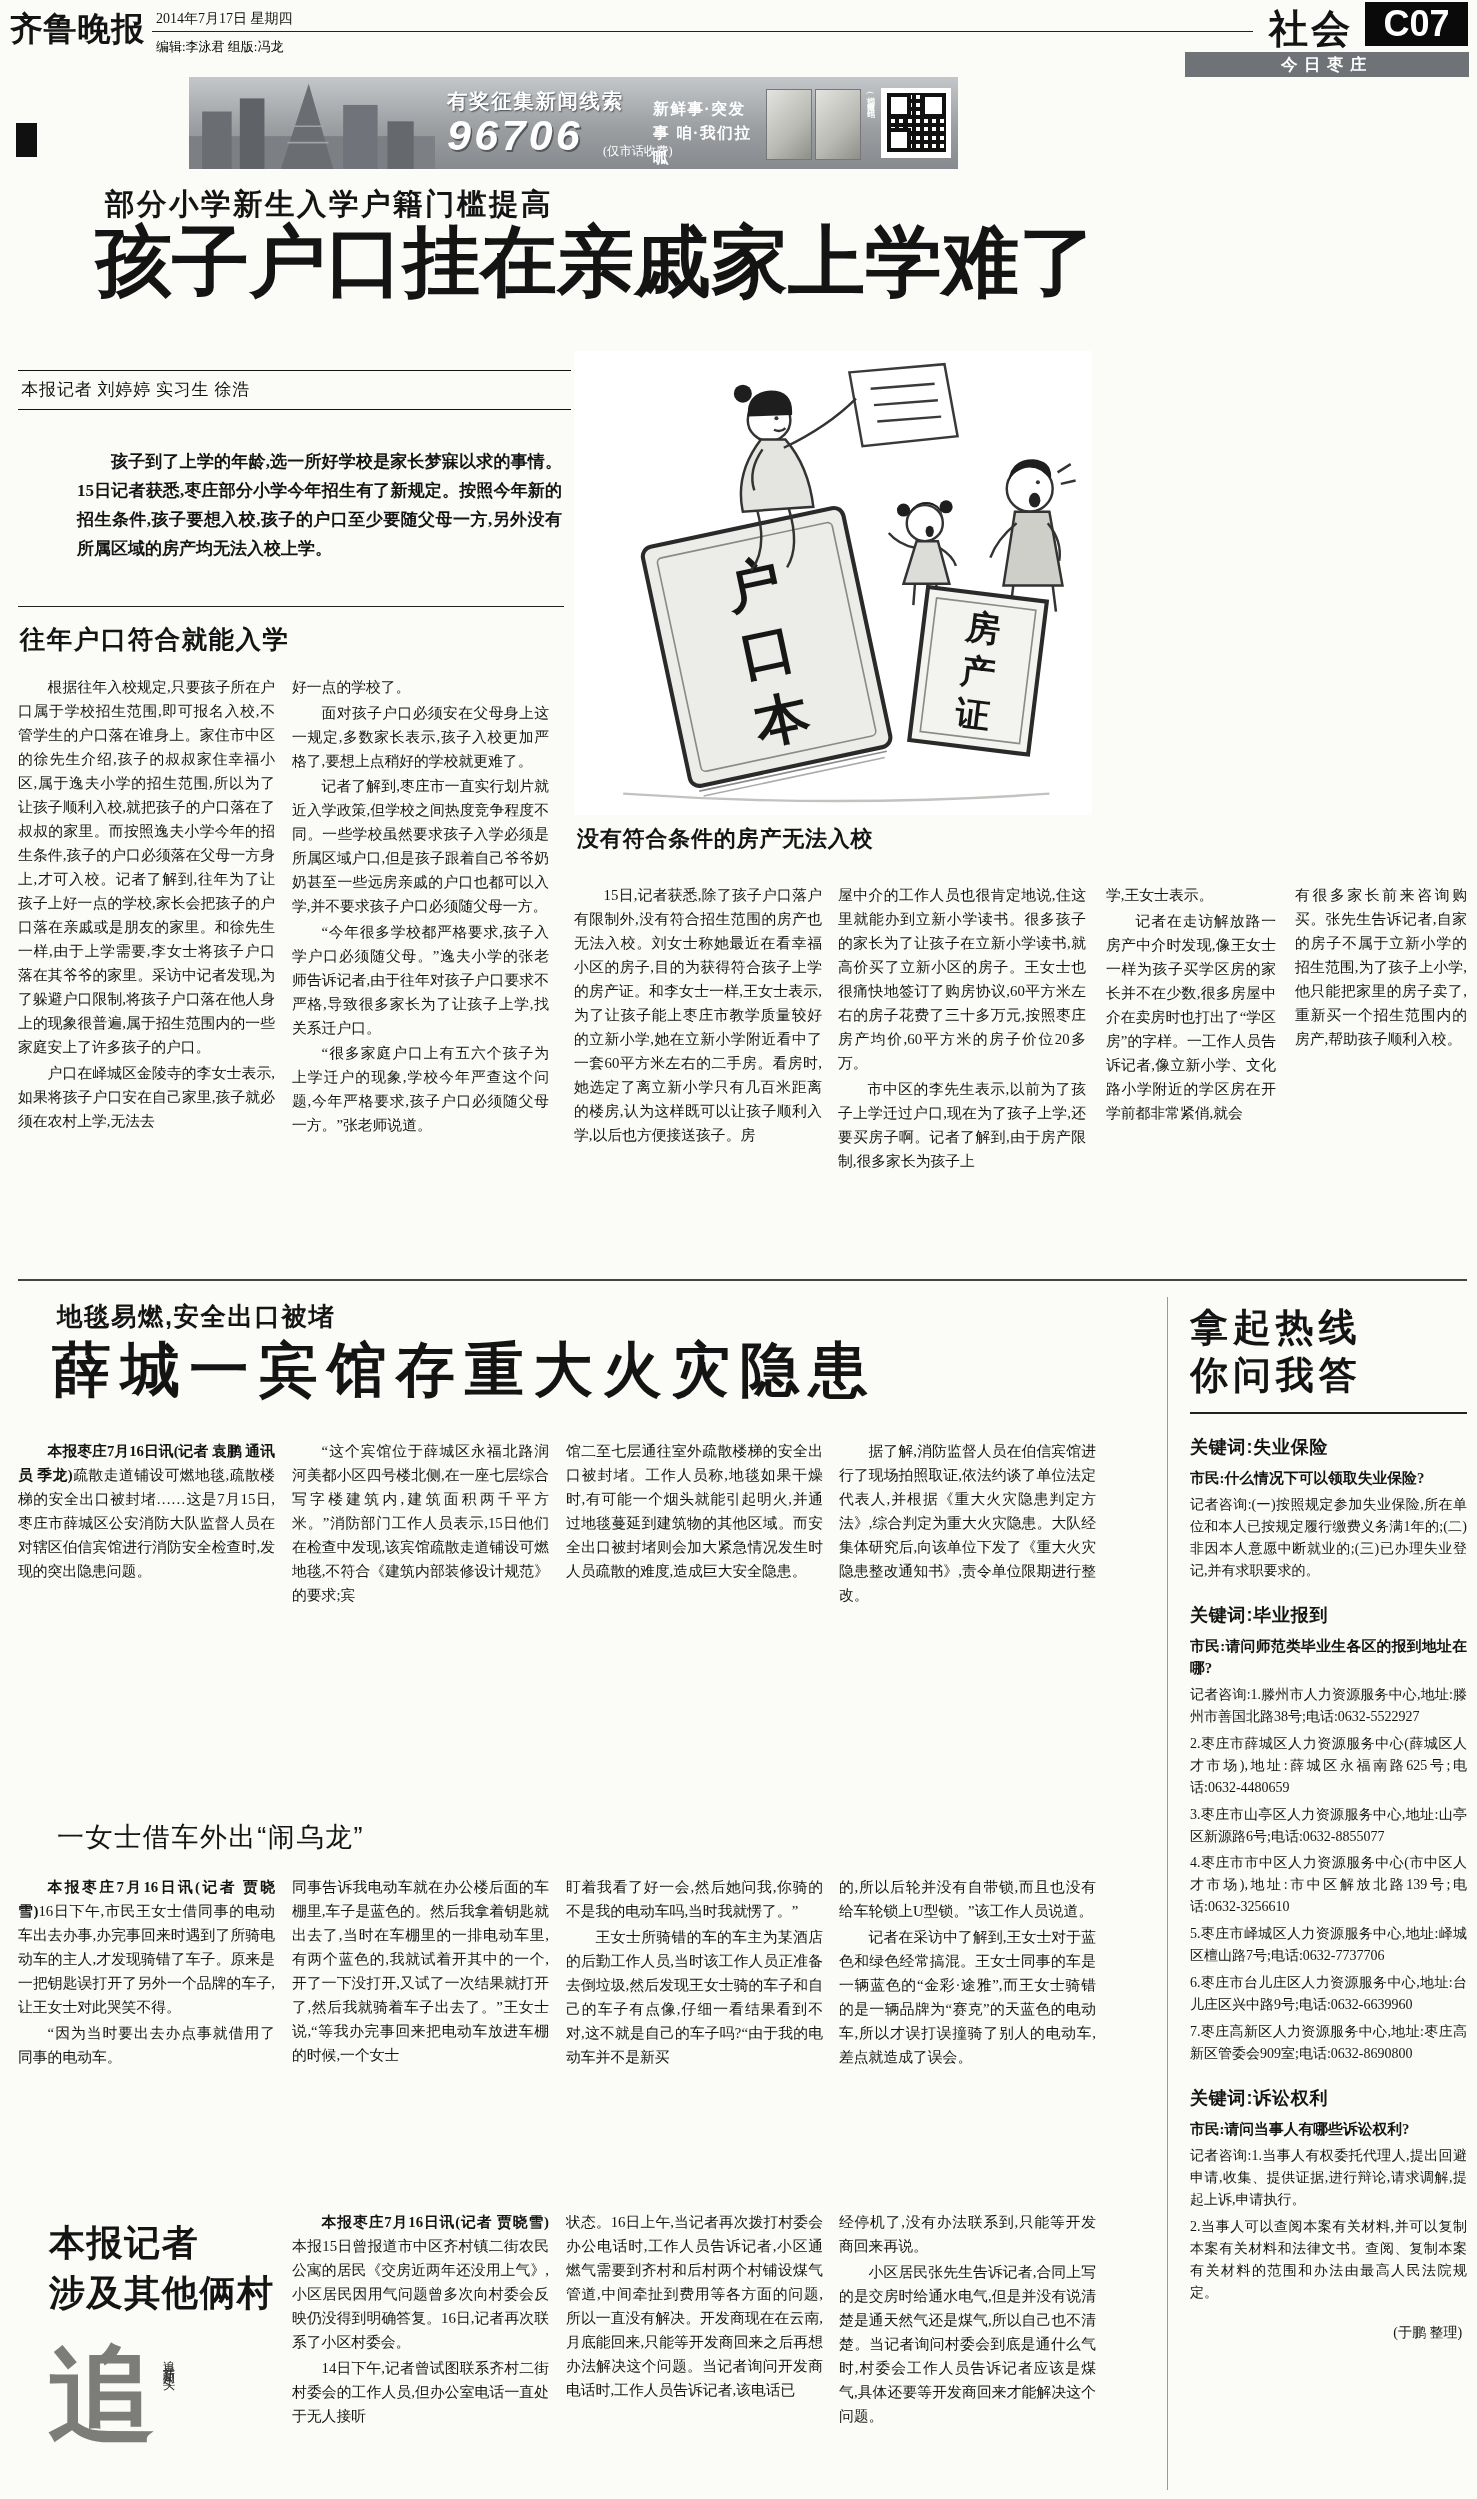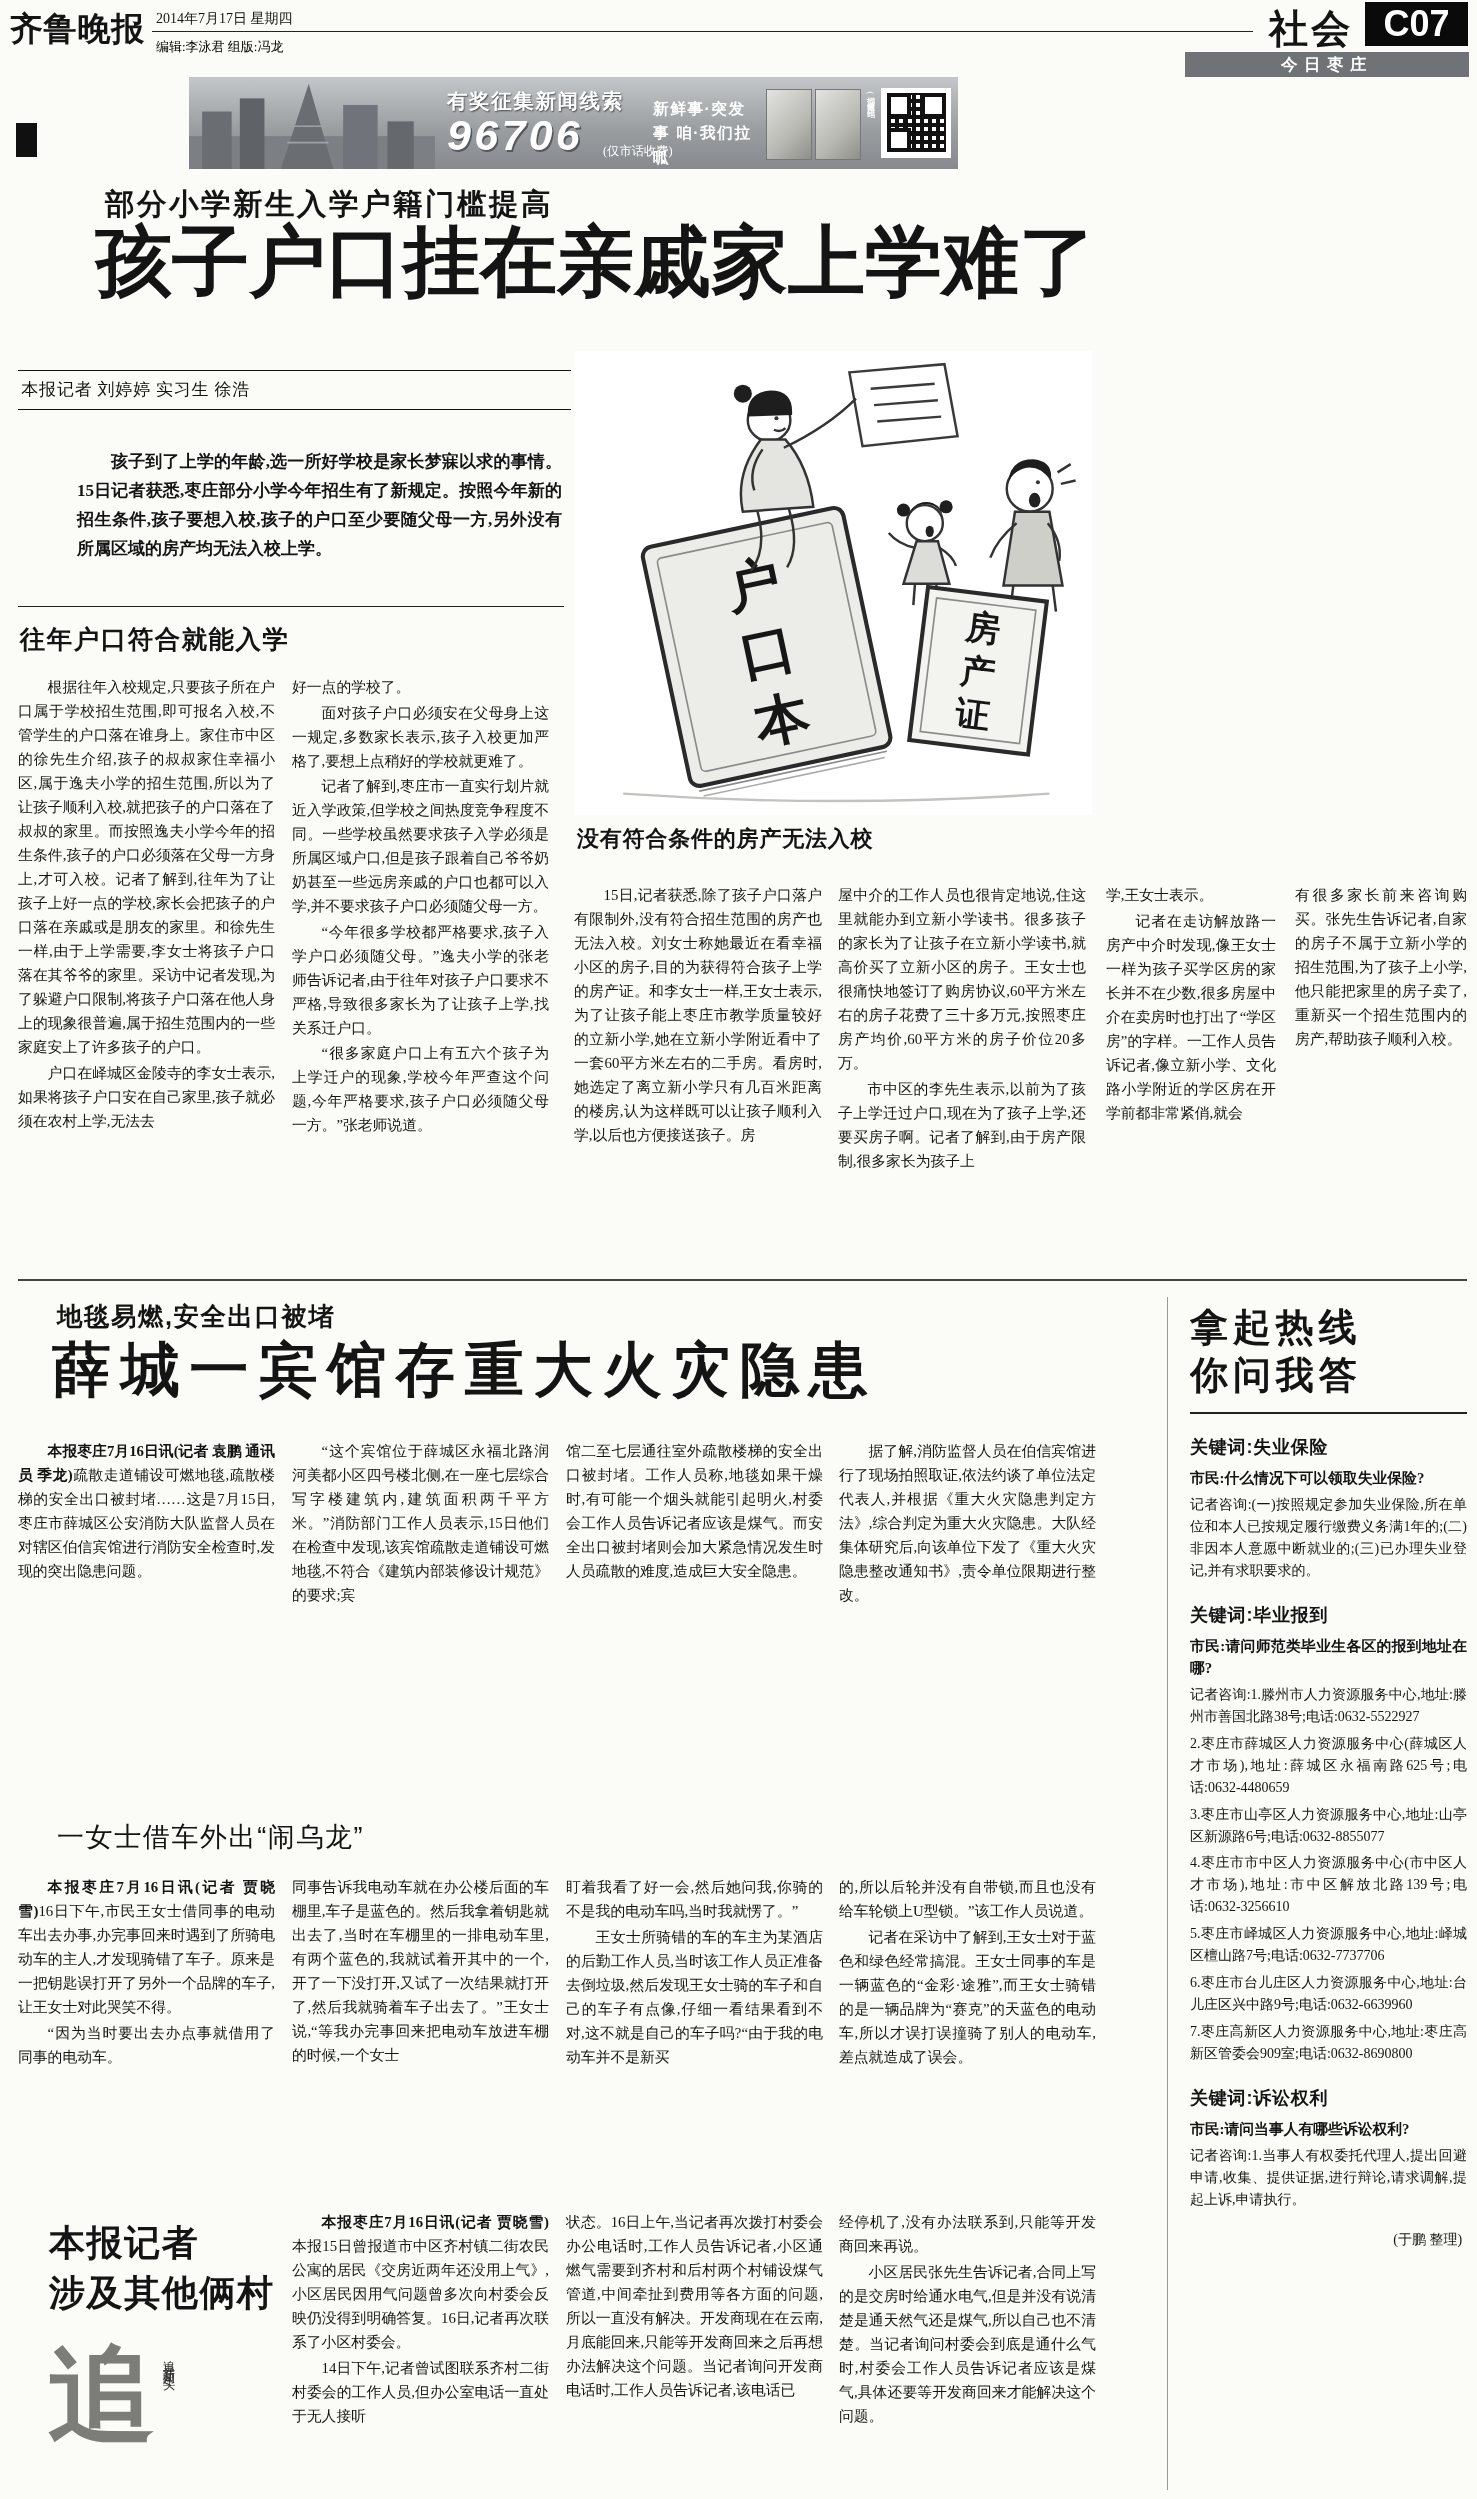--- a/index.html
+++ b/index.html
@@ -183,21 +183,21 @@
   <div class="abs sans" style="left:57px;top:1300px;font-size:25.4px;font-weight:bold;letter-spacing:1.6px;">地毯易燃,安全出口被堵</div>
   <div class="abs sans" style="left:52px;top:1331px;font-size:59px;font-weight:900;letter-spacing:9.8px;white-space:nowrap;">薛城一宾馆存重大火灾隐患</div>
 
   <div class="abs body-col" style="left:18px;top:1439px;width:257px;height:251px;">
     <p><b class="dateline">本报枣庄7月16日讯(记者 袁鹏 通讯员 季龙)</b><span>疏散走道铺设可燃地毯,疏散楼梯的安全出口被封堵……这是7月15日,枣庄市薛城区公安消防大队监督人员在对辖区伯信宾馆进行消防安全检查时,发现的突出隐患问题。</span></p>
   </div>
   <div class="abs body-col" style="left:292px;top:1439px;width:257px;height:251px;">
       <p>“这个宾馆位于薛城区永福北路润河美都小区四号楼北侧,在一座七层综合写字楼建筑内,建筑面积两千平方米。”消防部门工作人员表示,15日他们在检查中发现,该宾馆疏散走道铺设可燃地毯,不符合《建筑内部装修设计规范》的要求;宾</p>
     </div>
   <div class="abs body-col cont-first" style="left:566px;top:1439px;width:257px;height:251px;">
-      <p>馆二至七层通往室外疏散楼梯的安全出口被封堵。工作人员称,地毯如果干燥时,有可能一个烟头就能引起明火,村委会工作人员告诉记者应该是煤气。而安全出口被封堵则会加大紧急情况发生时人员疏散的难度,造成巨大安全隐患。</p>
+      <p>馆二至七层通往室外疏散楼梯的安全出口被封堵。工作人员称,地毯如果干燥时,有可能一个烟头就能引起明火,并通过地毯蔓延到建筑物的其他区域。而安全出口被封堵则会加大紧急情况发生时人员疏散的难度,造成巨大安全隐患。</p>
     </div>
   <div class="abs body-col" style="left:839px;top:1439px;width:257px;height:251px;">
       <p>据了解,消防监督人员在伯信宾馆进行了现场拍照取证,依法约谈了单位法定代表人,并根据《重大火灾隐患判定方法》,综合判定为重大火灾隐患。大队经集体研究后,向该单位下发了《重大火灾隐患整改通知书》,责令单位限期进行整改。</p>
     </div>
 
   <div class="abs sans" style="left:57px;top:1819px;font-size:27px;letter-spacing:1.6px;">一女士借车外出“闹乌龙”</div>
 
   <div class="abs body-col" style="left:18px;top:1875px;width:257px;height:305px;">
     <p><b class="dateline">本报枣庄7月16日讯(记者 贾晓雪)</b><span>16日下午,市民王女士借同事的电动车出去办事,办完事回来时遇到了所骑电动车的主人,才发现骑错了车子。原来是一把钥匙误打开了另外一个品牌的车子,让王女士对此哭笑不得。</span></p>
   <p>“因为当时要出去办点事就借用了同事的电动车。</p>
@@ -259,20 +259,21 @@
           <p>6.枣庄市台儿庄区人力资源服务中心,地址:台儿庄区兴中路9号;电话:0632-6639960</p>
           <p>7.枣庄高新区人力资源服务中心,地址:枣庄高新区管委会909室;电话:0632-8690800</p>
         </div>
     </div>
 
     <div class="qa-section">
       <div class="keyword">关键词:诉讼权利</div>
       <div class="question">市民:请问当事人有哪些诉讼权利?</div>
       <div class="answers">
           <p>记者咨询:1.当事人有权委托代理人,提出回避申请,收集、提供证据,进行辩论,请求调解,提起上诉,申请执行。</p>
+          <p>2.当事人可以查阅本案有关材料,并可以复制本案有关材料和法律文书。查阅、复制本案有关材料的范围和办法由最高人民法院规定。</p>
         </div>
     </div>
 
     <div class="credit">(于鹏 整理)</div>
   </aside>
 
 </div>
 
 
 </body></html>

